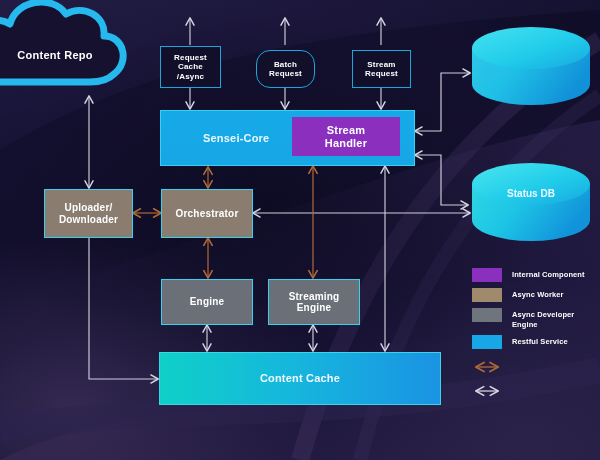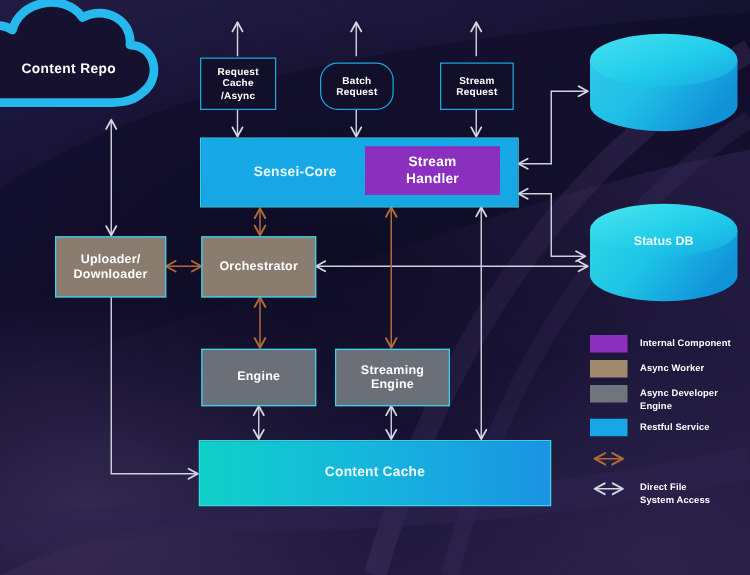--- a/index.html
+++ b/index.html
@@ -394,21 +394,17 @@
         </svg>
       </div>
     </div>
 
     <div class="legend-row">
       <div class="legend-arrow">
         <svg viewBox="0 0 30 14" width="30" height="14">
           <line x1="4" y1="7" x2="26" y2="7" stroke="#d7d7e2" stroke-width="1.25" marker-end="url(#wArrow)" marker-start="url(#wArrowS)"></line>
         </svg>
       </div>
-      <div class="legend-text">
-        <div>Direct File</div>
-        <div>System Access</div>
-      </div>
     </div>
 
   </div>
 
 </div>
 
 </body></html>

